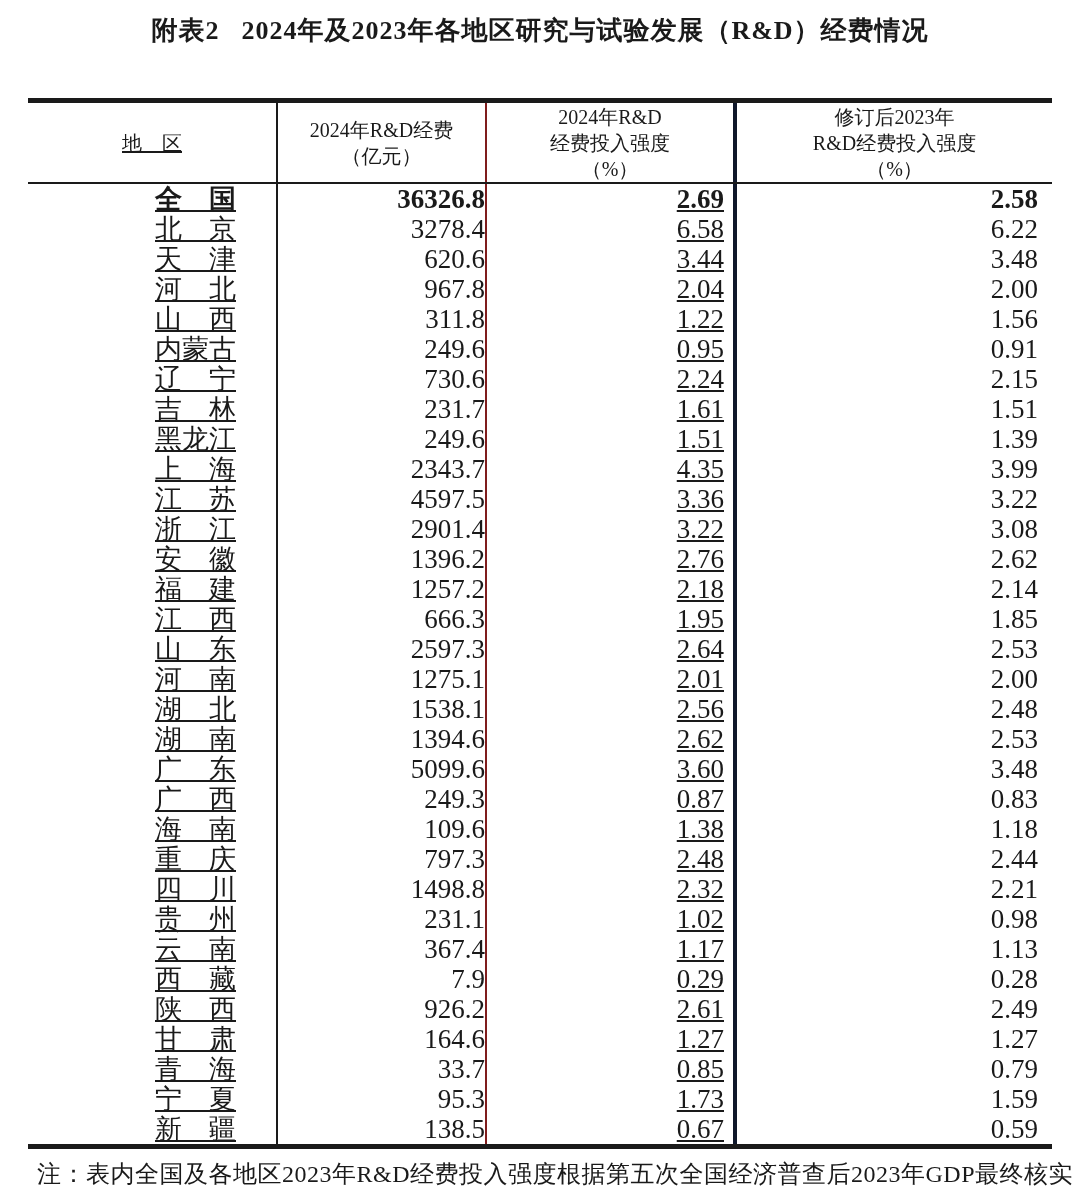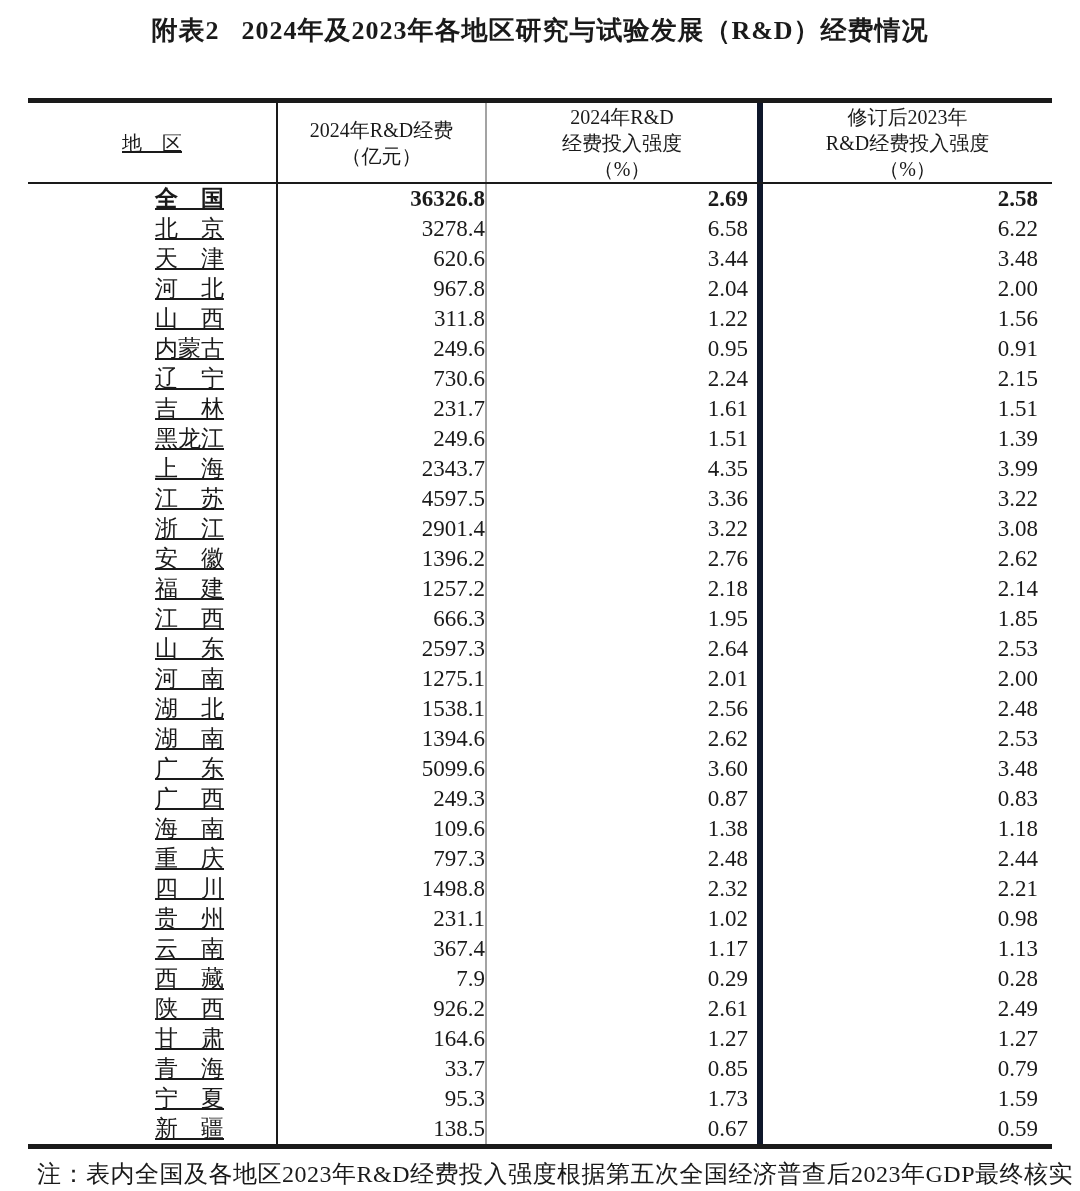--- a/index.html
+++ b/index.html
@@ -30,44 +30,44 @@
   }
 
   .thead {
     display: flex;
     height: 81px;
     border-bottom: 2px solid #1a1a1a;
   }
   .cell { box-sizing: border-box; }
   .c1 { width: 248px; text-decoration: underline; }
   .c2 { width: 209px; border-left: 2px solid #1a1a1a; }
-  .c3 { width: 272px; border-left: 2px solid #a3a3a3; }
-  .c4 { flex: 1; border-left: 6px solid #0f172a; }
+  .c3 { width: 248px; border-left: 2px solid #7f1d1d; }
+  .c4 { flex: 1; border-left: 4px solid #0f172a; }
 
   .hcell {
     display: flex;
     flex-direction: column;
     justify-content: center;
     align-items: center;
     font-size: 20px;
     line-height: 26px;
     text-align: center;
   }
 
   .tbody .trow {
     display: flex;
     height: 30px;
     line-height: 30px;
-    font-size: 23px;
+    font-size: 27px;
     align-items: flex-end;
   }
   .trow .c1 { padding-left: 127px; white-space: pre; }
   .num { text-align: right; }
   .c2.num { }
-  .c3.num { padding-right: 9px; }
+  .c3.num { padding-right: 9px; text-decoration: underline; }
   .c4.num { padding-right: 14px; }
   .tbody .trow:first-of-type { font-weight: bold; }
 
   .footnote {
     margin: 9px 0 0 37px;
     font-size: 24px;
     letter-spacing: 0.5px;
   }
 </style>
 </head>

